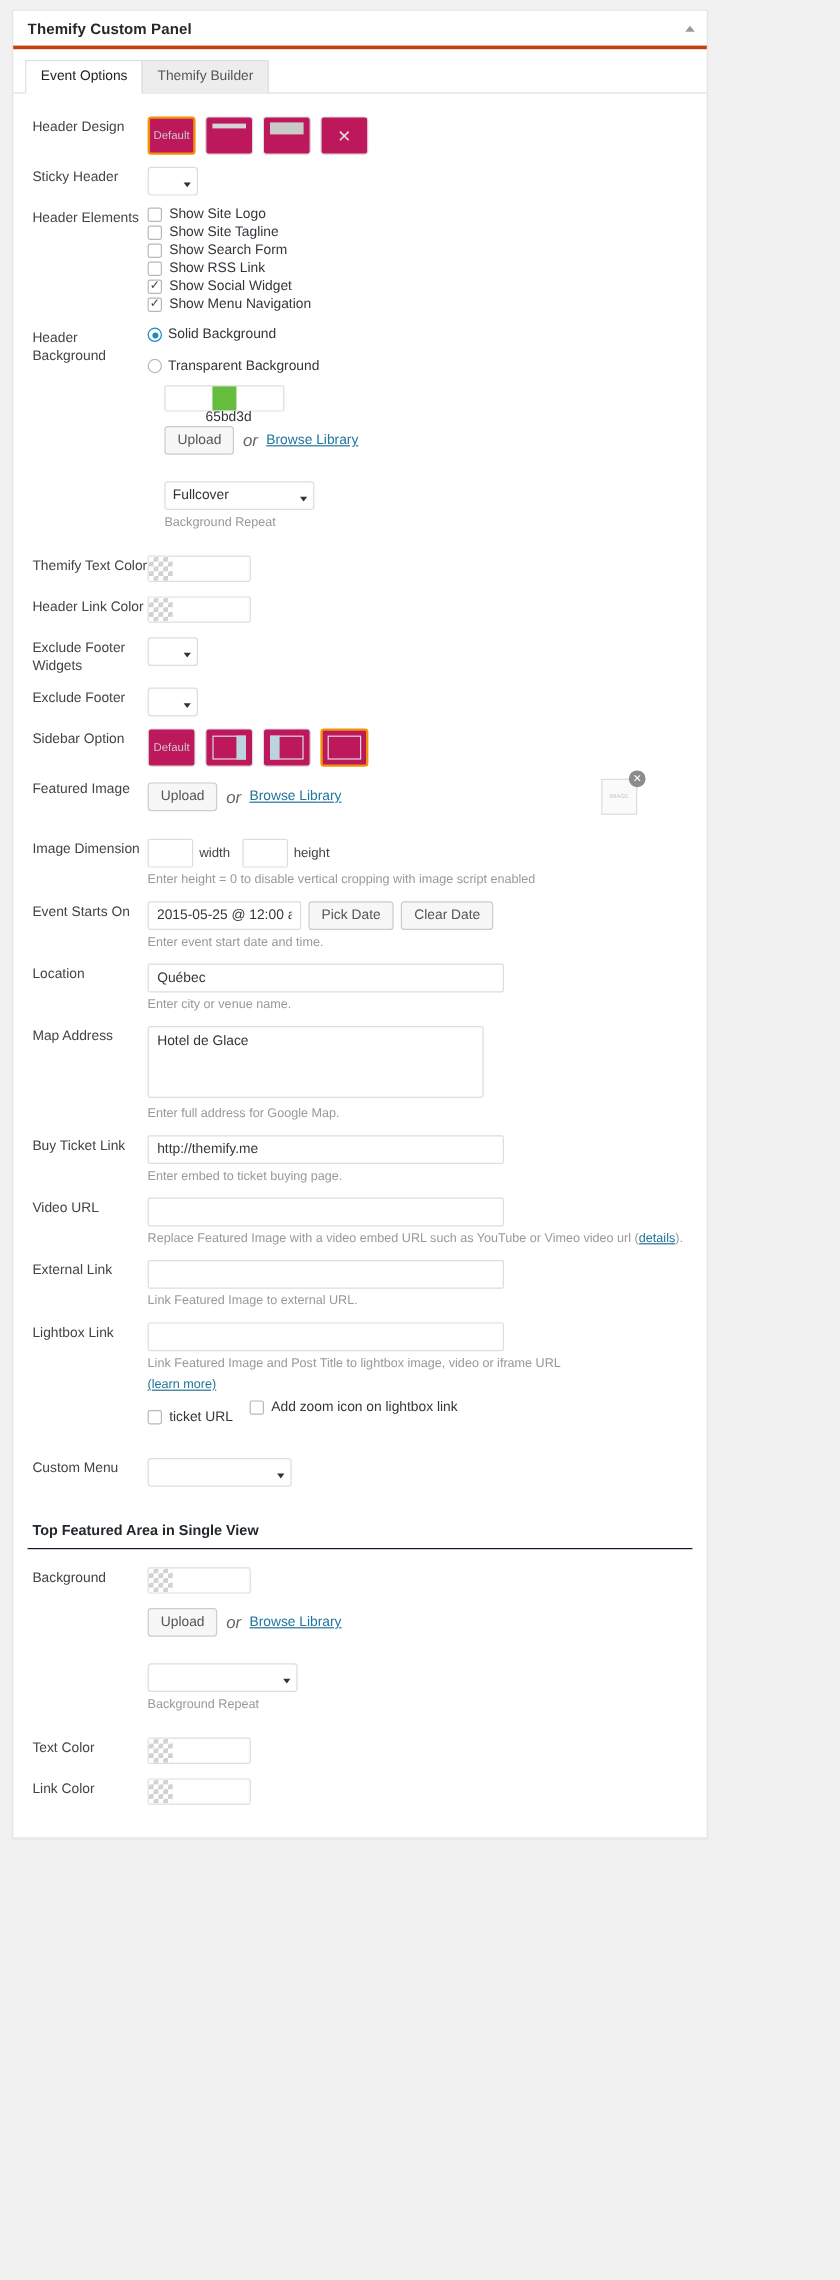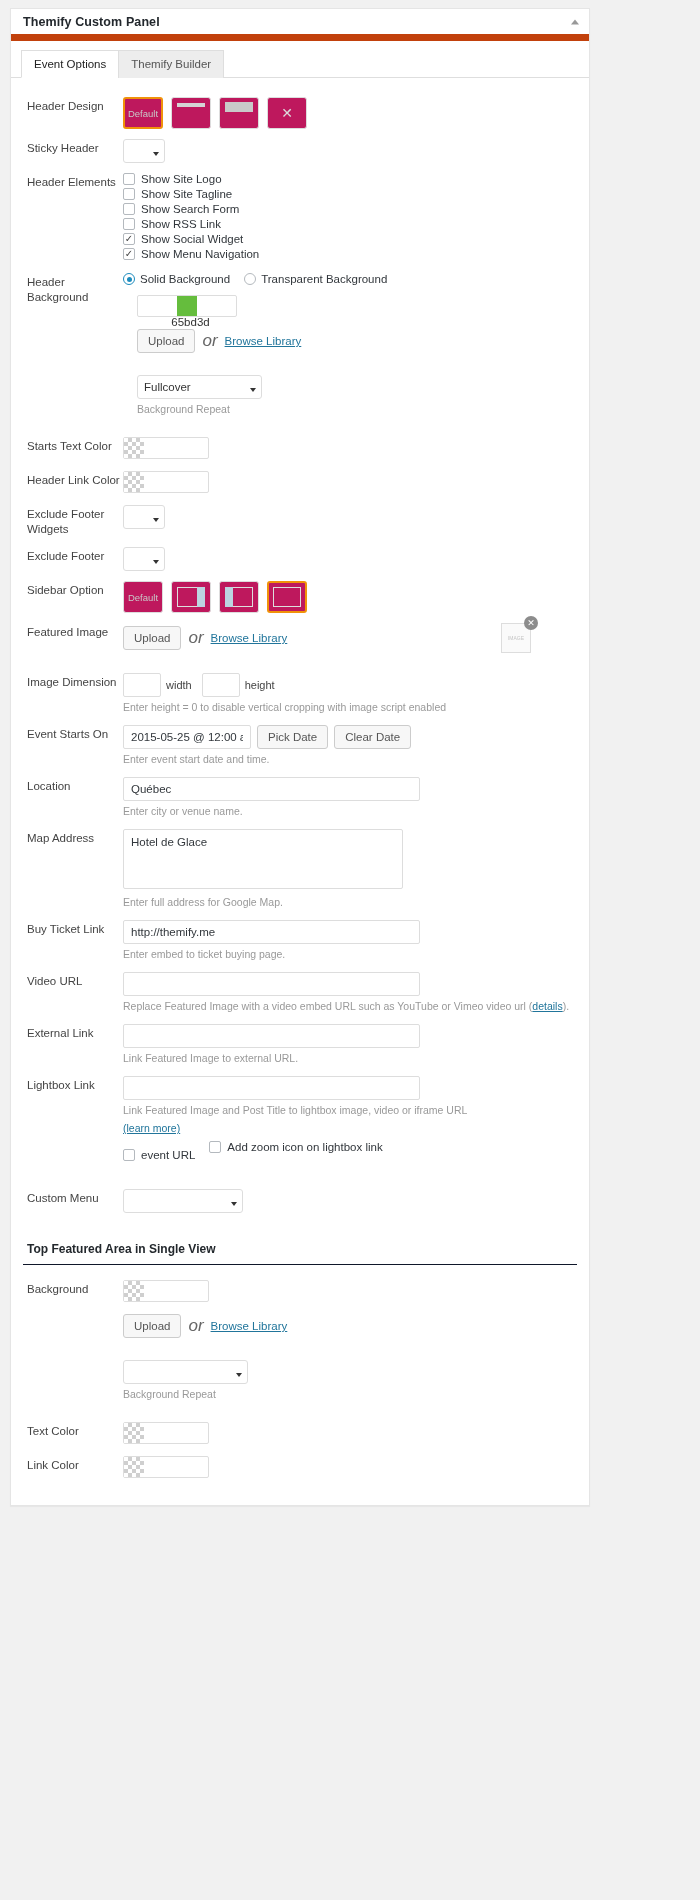--- a/index.html
+++ b/index.html
@@ -16,21 +16,21 @@
     position:absolute;
     left:10px; top:8px;
     width:580px;
     background:#fff;
     border:1px solid #e5e5e5;
     box-shadow:0 1px 1px rgba(0,0,0,.04);
   }
   
   .panel-head {
     height:32px;
-    border-bottom:7px solid #c2410c;
+    border-bottom:3px solid #c2410c;
     display:flex; align-items:center;
     padding:0 12px;
     position:relative;
   }
   .panel-title { font-size:12.5px; font-weight:600; color:#23282d; letter-spacing:.1px; }
   .toggle-arrow {
     position:absolute; right:10px; top:50%; transform:translateY(-50%);
     width:0;height:0;
     border-left:4px solid transparent;
     border-right:4px solid transparent;
@@ -121,21 +121,21 @@
   .cbtxt { font-size:11.5px; color:#32373c; }
   .radio {
     width:12px; height:12px; border-radius:50%;
     border:1px solid #b4b9be; background:#fff;
     margin-right:5px; display:inline-flex;
     align-items:center; justify-content:center; flex:0 0 auto;
   }
   .radio .dot { width:5px;height:5px;border-radius:50%;background:#1e8cbe; display:none; }
   .radio.on { border-color:#1e8cbe; }
   .radio.on .dot { display:block; }
-  .radios { display:flex; gap:14px; }
+  .radios { display:flex; gap:14px;flex-direction:column; }
   .rlbl { display:flex; align-items:center; }
   
   .colorfield {
     display:inline-flex; align-items:center;
     border:1px solid #ddd; background:#fff; border-radius:2px;
     height:22px; width:86px;
   }
   .chip { width:20px; height:20px; flex:0 0 auto; margin:0; }
   .chip.checker {
     background-image:
@@ -151,21 +151,21 @@
   
   .btn {
     display:inline-block;
     height:24px; line-height:22px;
     padding:0 10px;
     border:1px solid #ccc; border-radius:3px;
     background:#f7f7f7; color:#555;
     font-size:11.5px;
     font-family:"Liberation Sans", sans-serif;
   }
-  .or { font-size:17px; color:#666; font-style:italic; margin:0 7px; }
+  .or { font-size:14px; color:#666; font-style:italic; margin:0 7px; }
   .lnk { color:#21759b; text-decoration:underline; font-size:11.5px; }
   .uprow { display:flex; align-items:center; }
   
   input[type=text], .tinput {
     height:24px;
     border:1px solid #ddd; border-radius:2px;
     background:#fff;
     font-size:11.5px; color:#32373c;
     padding:0 7px;
     font-family:"Liberation Sans", sans-serif;
@@ -327,21 +327,21 @@
             </select>
           </span>
           <div class="help">Background Repeat</div>
         </div>
       </div>
     </div>
 
     <div class="gap"></div>
 
     <div class="row">
-      <div class="lbl">Starts Text Color</div>
+      <div class="lbl">Themify Text Color</div>
       <div class="ctl">
         <div class="colorfield">
           <span class="chip checker"></span>
           <span class="colorval"></span>
         </div>
       </div>
     </div>
 
     <div class="row">
       <div class="lbl">Header Link Color</div>
@@ -477,21 +477,21 @@
 
     <div class="row">
       <div class="lbl">Lightbox Link</div>
       <div class="ctl">
         <input type="text" class="i-wide" value="" style="">
         <div class="help">Link Featured Image and Post Title to lightbox image, video or iframe URL</div>
         <div class="help"><a class="lnk" style="font-size:10.5px">(learn more)</a></div>
         <div class="inline-cbs">
           <label class="cbrow" style="margin:0">
             <span class="cbox"></span>
-            <span class="cbtxt">event URL</span>
+            <span class="cbtxt">ticket URL</span>
           </label>
           <label class="cbrow" style="margin:0 0 16px 8px">
             <span class="cbox"></span>
             <span class="cbtxt">Add zoom icon on lightbox link</span>
           </label>
         </div>
       </div>
     </div>
 
     <div class="gap"></div>

